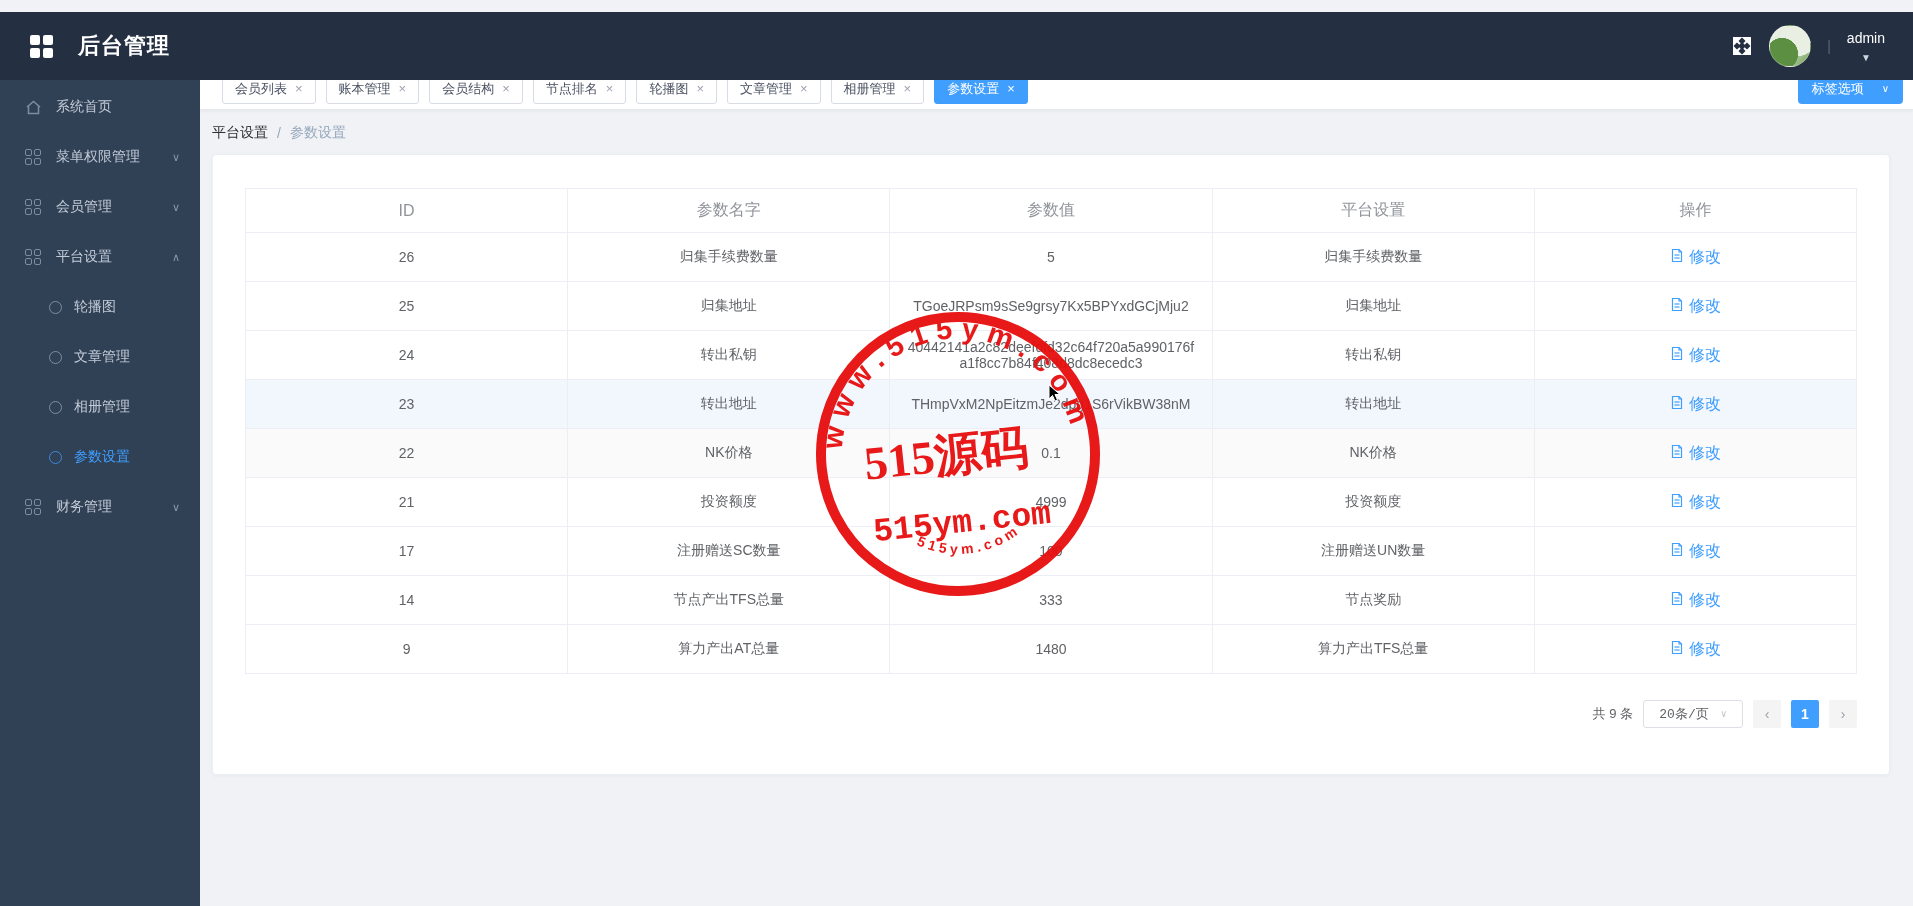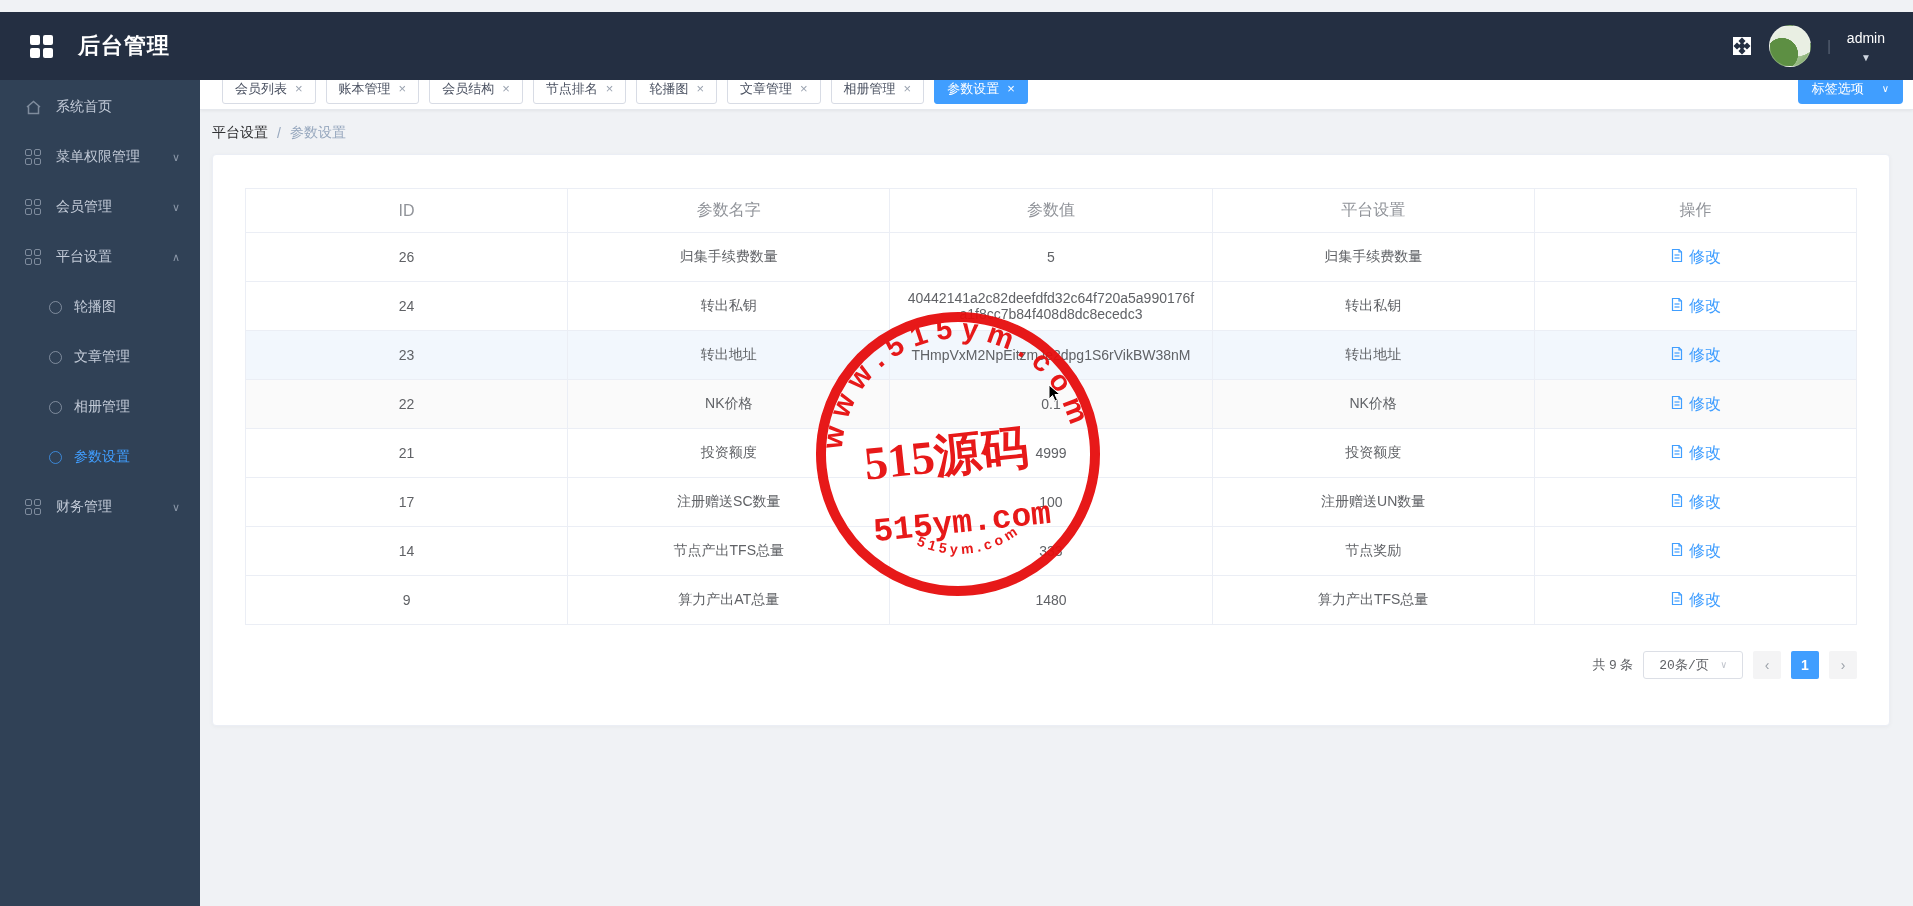--- a/index.html
+++ b/index.html
@@ -260,20 +260,35 @@
                 <span><svg width="14" height="15" viewBox="0 0 14 15" fill="none" stroke="#409EFF" stroke-width="1.2">
                     <path d="M2.5 1.5 H9 L11.5 4 V13.5 H2.5 Z"></path>
                     <path d="M9 1.5 V4 H11.5"></path>
                     <line x1="4.5" y1="7" x2="9.5" y2="7"></line>
                     <line x1="4.5" y1="10" x2="9.5" y2="10"></line>
                   </svg></span>
                 <span>修改</span>
               </span></td>
           </tr>
           <tr>
+            <td>25</td>
+            <td>归集地址</td>
+            <td>TGoeJRPsm9sSe9grsy7Kx5BPYxdGCjMju2</td>
+            <td>归集地址</td>
+            <td><span class="edit-link">
+                <span><svg width="14" height="15" viewBox="0 0 14 15" fill="none" stroke="#409EFF" stroke-width="1.2">
+                    <path d="M2.5 1.5 H9 L11.5 4 V13.5 H2.5 Z"></path>
+                    <path d="M9 1.5 V4 H11.5"></path>
+                    <line x1="4.5" y1="7" x2="9.5" y2="7"></line>
+                    <line x1="4.5" y1="10" x2="9.5" y2="10"></line>
+                  </svg></span>
+                <span>修改</span>
+              </span></td>
+          </tr>
+          <tr>
             <td>24</td>
             <td>转出私钥</td>
             <td>40442141a2c82deefdfd32c64f720a5a990176fa1f8cc7b84f408d8dc8ecedc3</td>
             <td>转出私钥</td>
             <td><span class="edit-link">
                 <span><svg width="14" height="15" viewBox="0 0 14 15" fill="none" stroke="#409EFF" stroke-width="1.2">
                     <path d="M2.5 1.5 H9 L11.5 4 V13.5 H2.5 Z"></path>
                     <path d="M9 1.5 V4 H11.5"></path>
                     <line x1="4.5" y1="7" x2="9.5" y2="7"></line>
                     <line x1="4.5" y1="10" x2="9.5" y2="10"></line>

